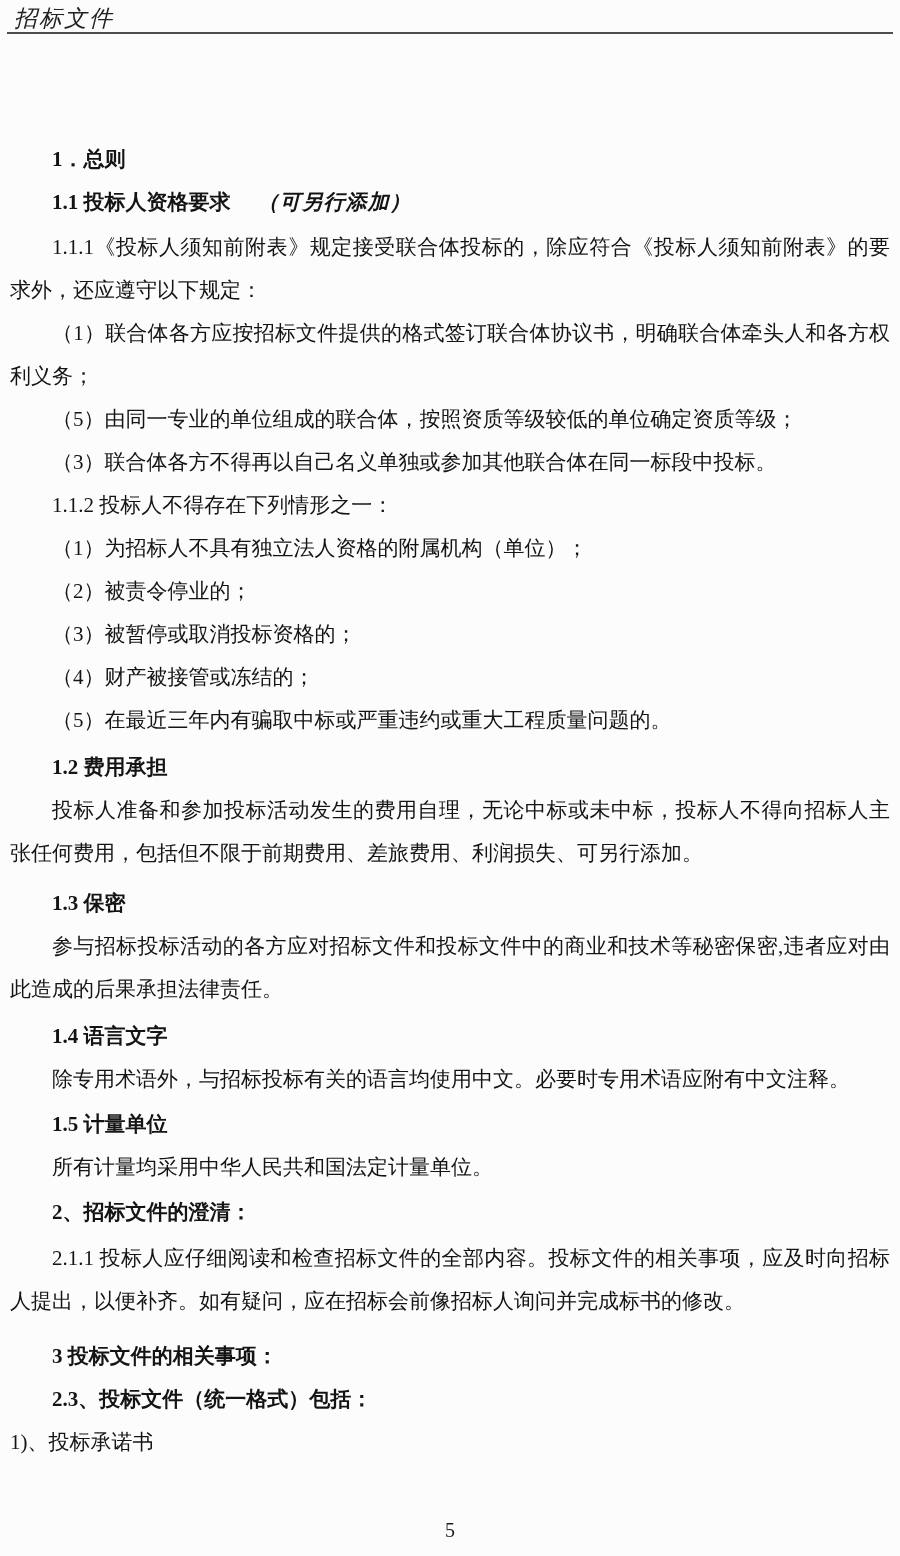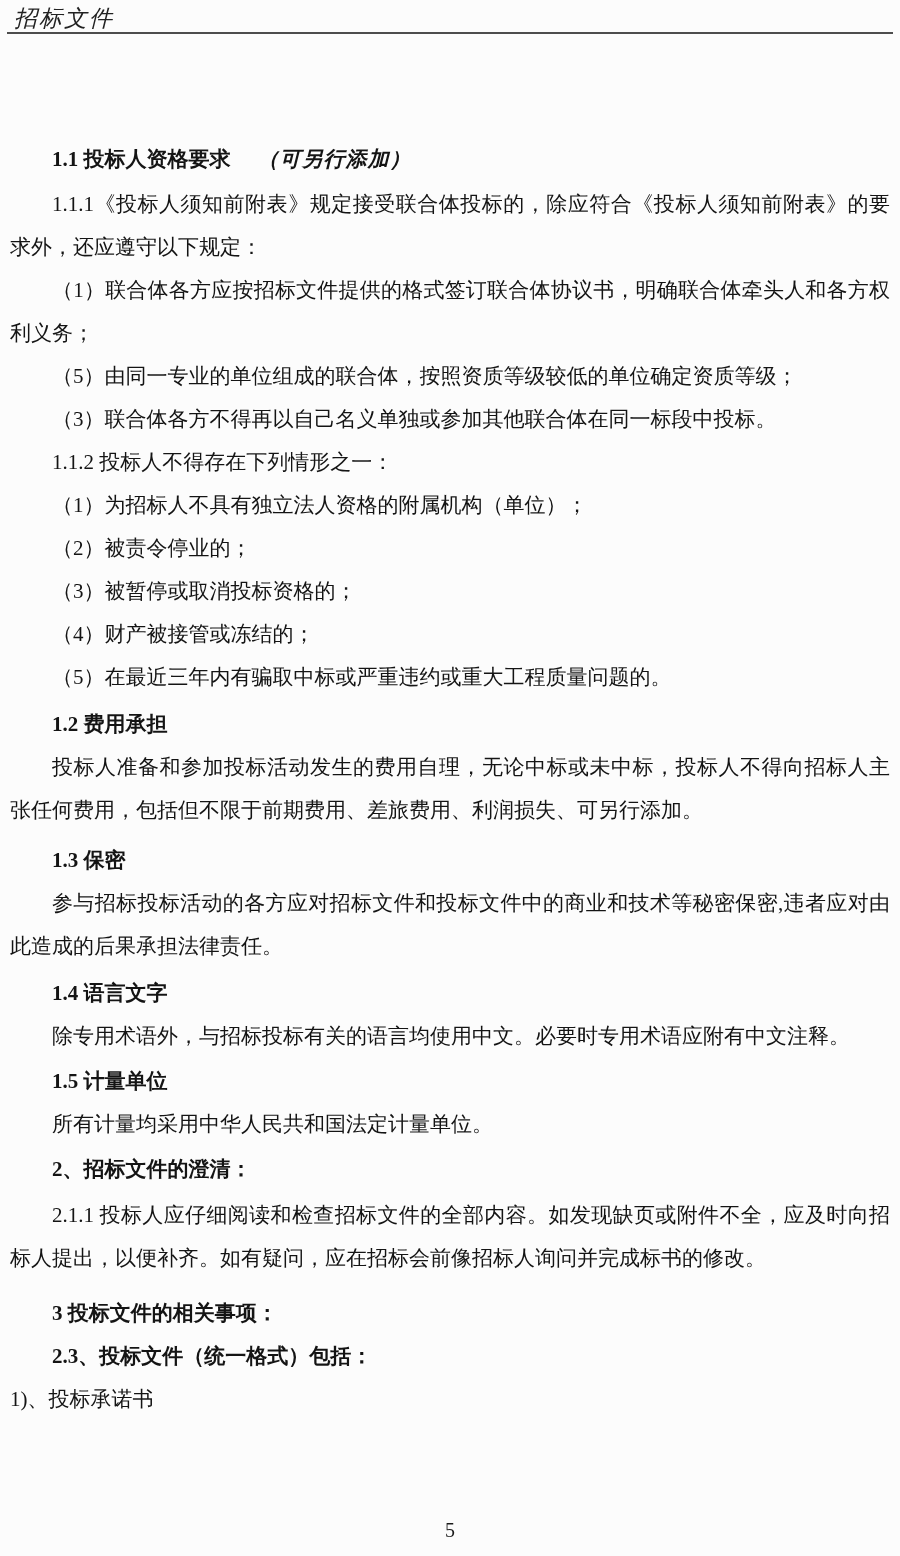--- a/index.html
+++ b/index.html
@@ -77,39 +77,40 @@
   }
 </style>
 </head>
 <body>
 
 <div class="page-header">招标文件</div>
 
 <div class="header-rule"></div>
 
 <div class="doc-body">
+  <p class="heading">1．总则</p>
   <p class="heading"><span>1.1 投标人资格要求</span><span class="italic-suffix">（可另行添加）</span></p>
   <p class="gap2">1.1.1《投标人须知前附表》规定接受联合体投标的，除应符合《投标人须知前附表》的要求外，还应遵守以下规定：</p>
   <p>（1）联合体各方应按招标文件提供的格式签订联合体协议书，明确联合体牵头人和各方权利义务；</p>
   <p>（5）由同一专业的单位组成的联合体，按照资质等级较低的单位确定资质等级；</p>
   <p>（3）联合体各方不得再以自己名义单独或参加其他联合体在同一标段中投标。</p>
   <p>1.1.2 投标人不得存在下列情形之一：</p>
   <p>（1）为招标人不具有独立法人资格的附属机构（单位）；</p>
   <p>（2）被责令停业的；</p>
   <p>（3）被暂停或取消投标资格的；</p>
   <p>（4）财产被接管或冻结的；</p>
   <p>（5）在最近三年内有骗取中标或严重违约或重大工程质量问题的。</p>
   <p class="heading gap4">1.2 费用承担</p>
   <p>投标人准备和参加投标活动发生的费用自理，无论中标或未中标，投标人不得向招标人主张任何费用，包括但不限于前期费用、差旅费用、利润损失、可另行添加。</p>
   <p class="heading gap7">1.3 保密</p>
   <p>参与招标投标活动的各方应对招标文件和投标文件中的商业和技术等秘密保密,违者应对由此造成的后果承担法律责任。</p>
   <p class="heading gap4">1.4 语言文字</p>
   <p>除专用术语外，与招标投标有关的语言均使用中文。必要时专用术语应附有中文注释。</p>
   <p class="heading gap2">1.5 计量单位</p>
   <p>所有计量均采用中华人民共和国法定计量单位。</p>
   <p class="heading gap2">2、招标文件的澄清：</p>
-  <p class="gap3">2.1.1 投标人应仔细阅读和检查招标文件的全部内容。如发现缺页或附件不全，应及时向招标人提出，以便补齐。如有疑问，应在招标会前像招标人询问并完成标书的修改。</p>
+  <p class="gap3">2.1.1 投标人应仔细阅读和检查招标文件的全部内容。投标文件的相关事项，应及时向招标人提出，以便补齐。如有疑问，应在招标会前像招标人询问并完成标书的修改。</p>
   <p class="heading gap12">3 投标文件的相关事项：</p>
   <p class="heading">2.3、投标文件（统一格式）包括：</p>
   <p class="noindent">1)、投标承诺书</p>
 </div>
 
 <div class="page-footer">5</div>
 
 </body></html>

